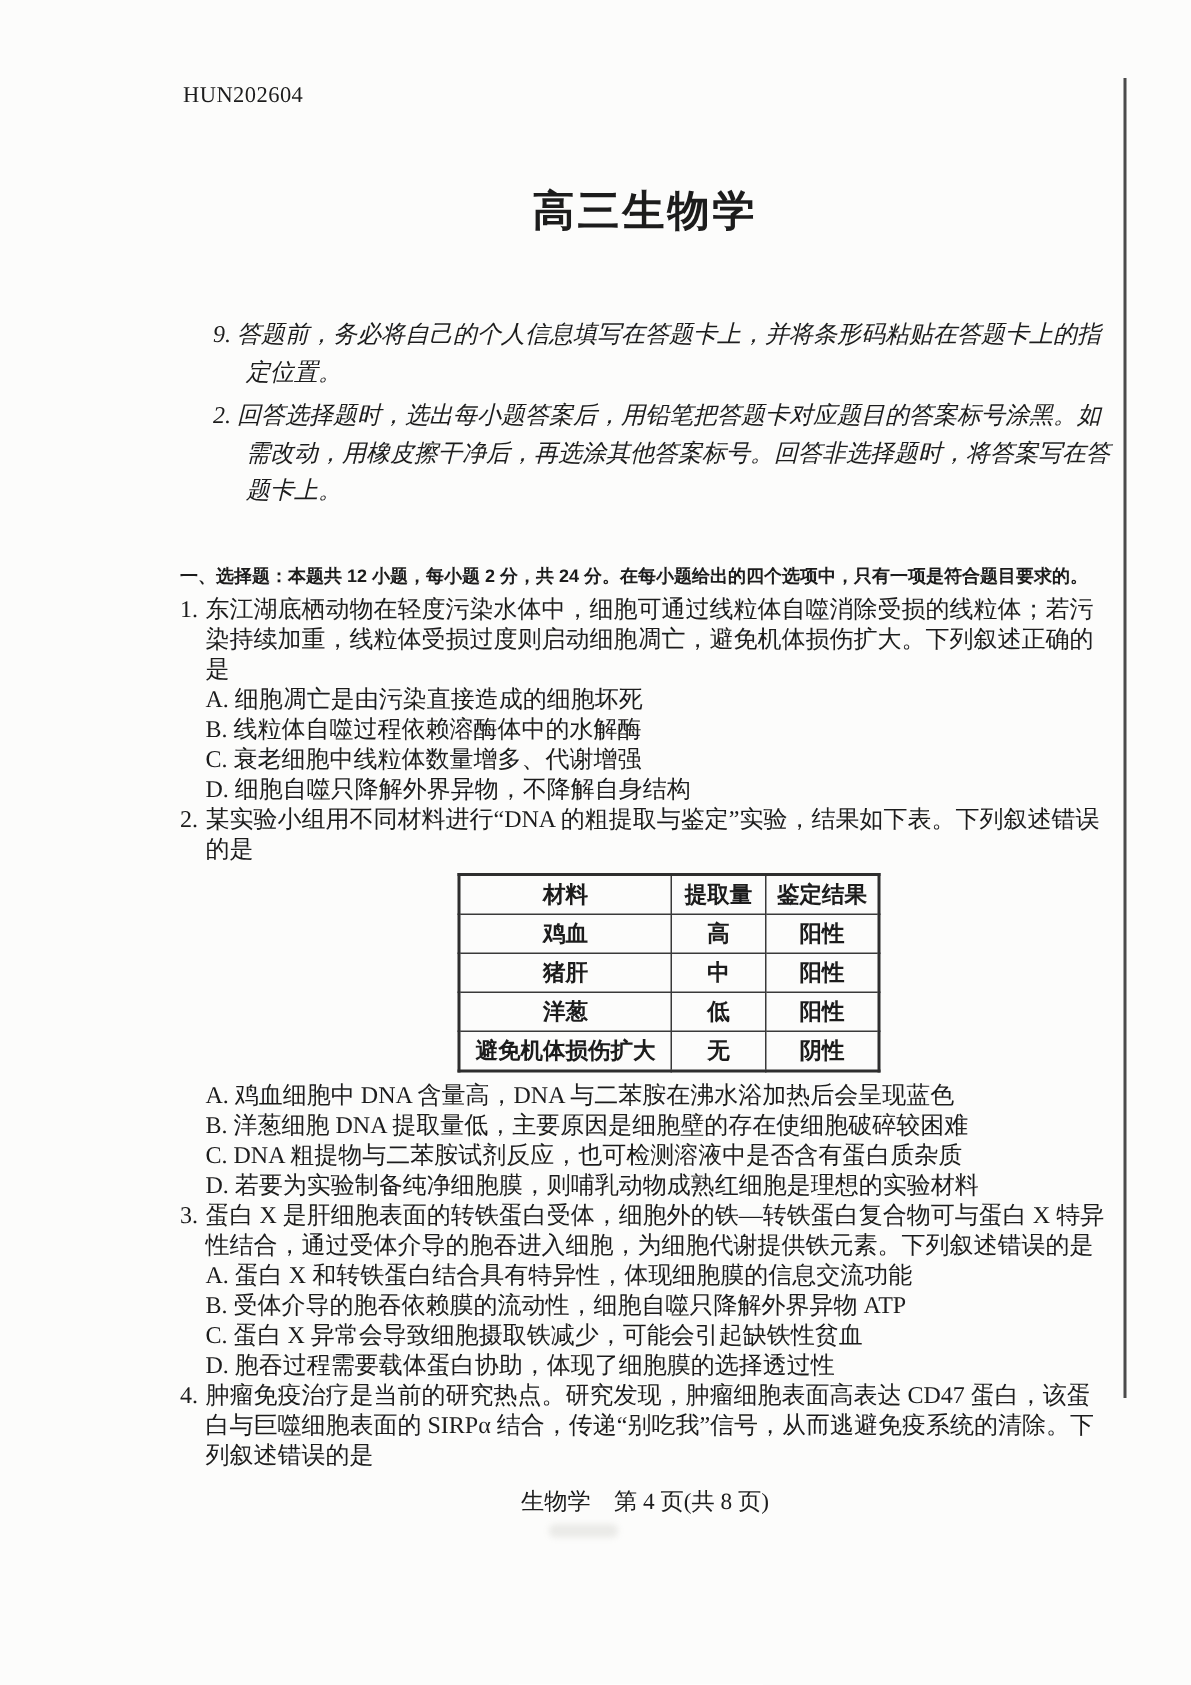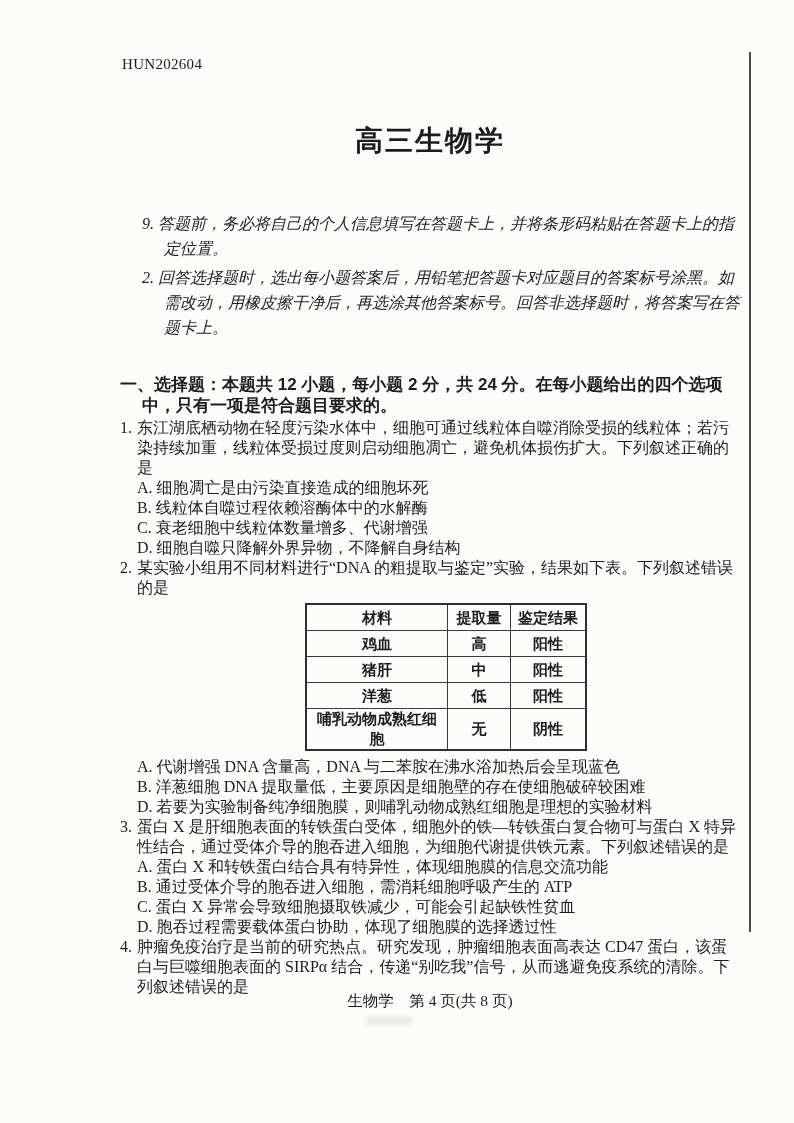--- a/index.html
+++ b/index.html
@@ -27,21 +27,21 @@
     font-size:16.5px; font-weight:700; margin-bottom:5px;
   }
   .notice-item {
     margin-left:22px; padding-left:22px; text-indent:-22px;
     font-size:16px; line-height:25px; margin-bottom:4px;
     font-style:italic; font-weight:500;
   }
   .main { position:absolute; left:120px; top:374px; width:622px; }
   .section-heading {
     font-family:"Liberation Sans", sans-serif;
-    font-size:17px; font-weight:700; line-height:21px;
+    font-size:12px; font-weight:700; line-height:21px;
     padding-left:22px; text-indent:-22px; margin-bottom:2px;
   }
   .question { font-size:16px; line-height:20px; }
   .q-stem { padding-left:17px; text-indent:-17px; }
   .q-num { display:inline-block; width:17px; text-indent:0; }
   .q-options { margin-left:17px; }
   .q-option { line-height:20px; }
   .data-table {
     border-collapse:collapse; margin:5px 0 6px 185px;
     font-size:15px; font-weight:700; text-align:center;
@@ -114,39 +114,40 @@
             <td>猪肝</td>
             <td>中</td>
             <td>阳性</td>
           </tr>
           <tr>
             <td>洋葱</td>
             <td>低</td>
             <td>阳性</td>
           </tr>
           <tr>
-            <td>哺乳动物成熟红细胞</td>
+            <td>避免机体损伤扩大</td>
             <td>无</td>
             <td>阴性</td>
           </tr>
         </tbody>
       </table>
 
       <div class="q-options">
-        <div class="q-option">A. 代谢增强 DNA 含量高，DNA 与二苯胺在沸水浴加热后会呈现蓝色</div>
+        <div class="q-option">A. 鸡血细胞中 DNA 含量高，DNA 与二苯胺在沸水浴加热后会呈现蓝色</div>
         <div class="q-option">B. 洋葱细胞 DNA 提取量低，主要原因是细胞壁的存在使细胞破碎较困难</div>
+        <div class="q-option">C. DNA 粗提物与二苯胺试剂反应，也可检测溶液中是否含有蛋白质杂质</div>
         <div class="q-option">D. 若要为实验制备纯净细胞膜，则哺乳动物成熟红细胞是理想的实验材料</div>
       </div>
     </div>
 
     <div class="question">
       <div class="q-stem"><span class="q-num">3.</span><span>蛋白 X 是肝细胞表面的转铁蛋白受体，细胞外的铁—转铁蛋白复合物可与蛋白 X 特异性结合，通过受体介导的胞吞进入细胞，为细胞代谢提供铁元素。下列叙述错误的是</span></div>
       <div class="q-options">
         <div class="q-option">A. 蛋白 X 和转铁蛋白结合具有特异性，体现细胞膜的信息交流功能</div>
-        <div class="q-option">B. 通过受体介导的胞吞进入细胞，需消耗细胞呼吸产生的 ATP</div>
+        <div class="q-option">B. 受体介导的胞吞依赖膜的流动性，细胞自噬只降解外界异物 ATP</div>
         <div class="q-option">C. 蛋白 X 异常会导致细胞摄取铁减少，可能会引起缺铁性贫血</div>
         <div class="q-option">D. 胞吞过程需要载体蛋白协助，体现了细胞膜的选择透过性</div>
       </div>
     </div>
 
     <div class="question">
       <div class="q-stem"><span class="q-num">4.</span><span>肿瘤免疫治疗是当前的研究热点。研究发现，肿瘤细胞表面高表达 CD47 蛋白，该蛋白与巨噬细胞表面的 SIRPα 结合，传递“别吃我”信号，从而逃避免疫系统的清除。下列叙述错误的是</span></div>
     </div>
 
   </div>

